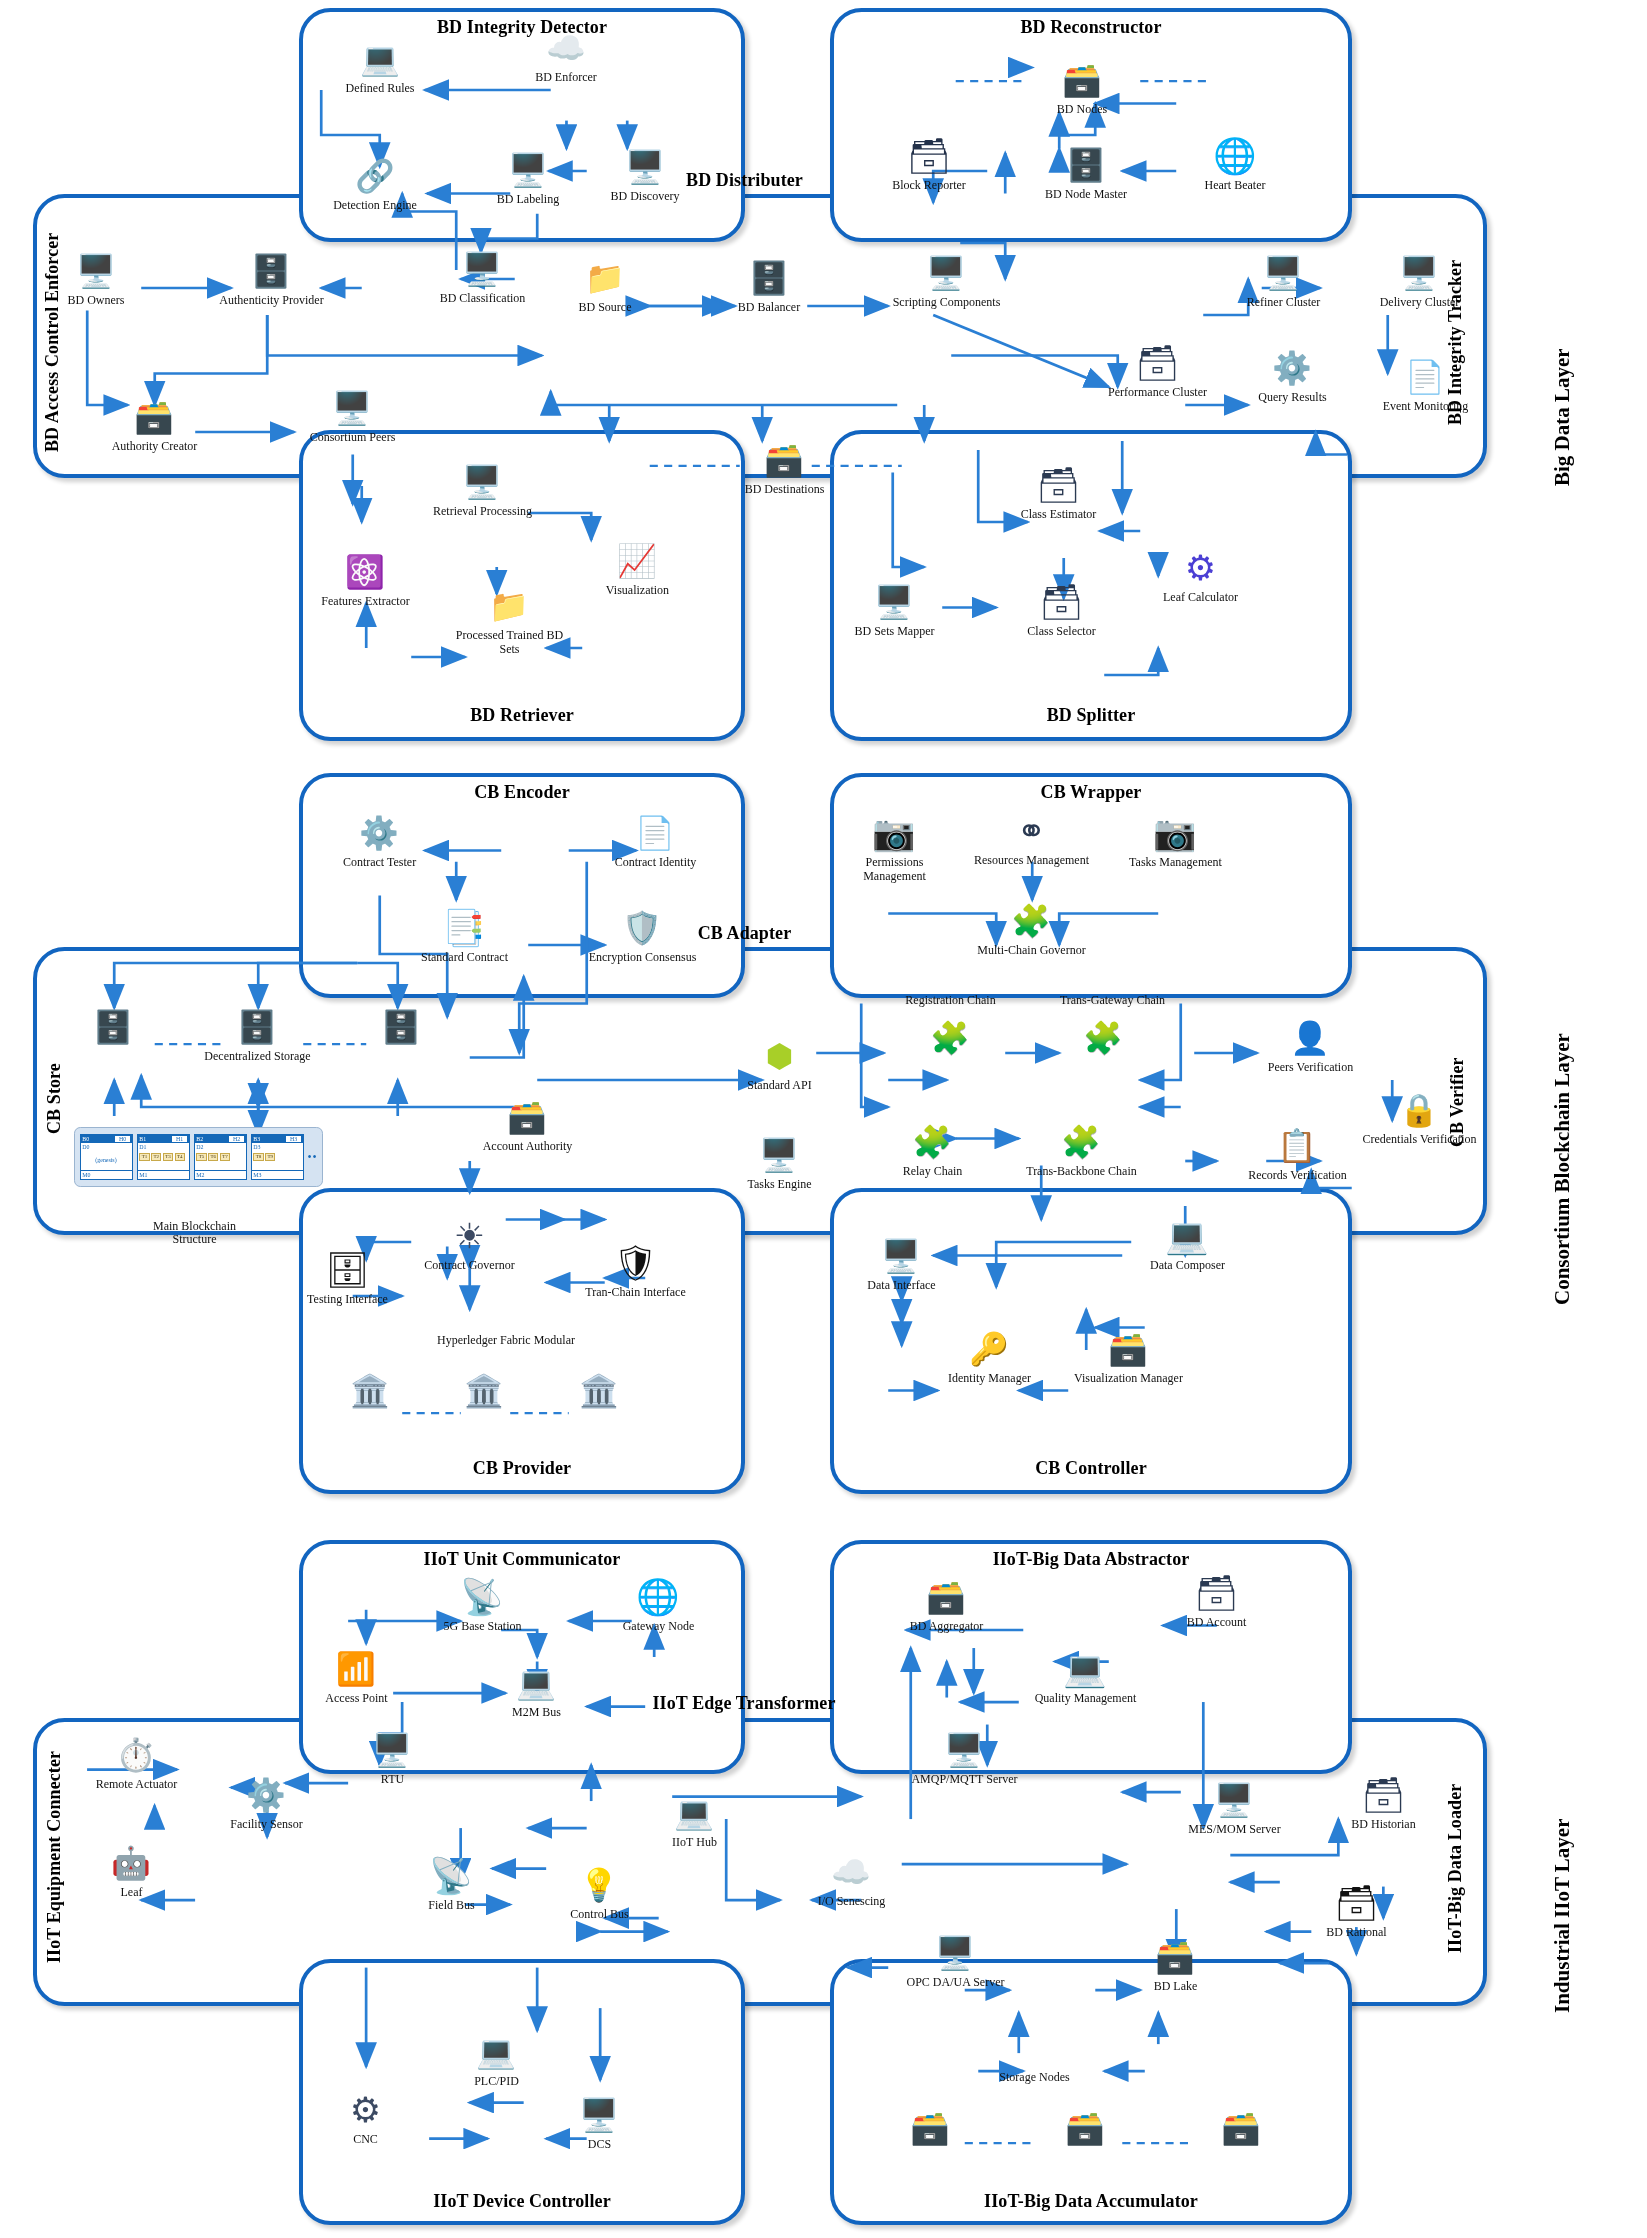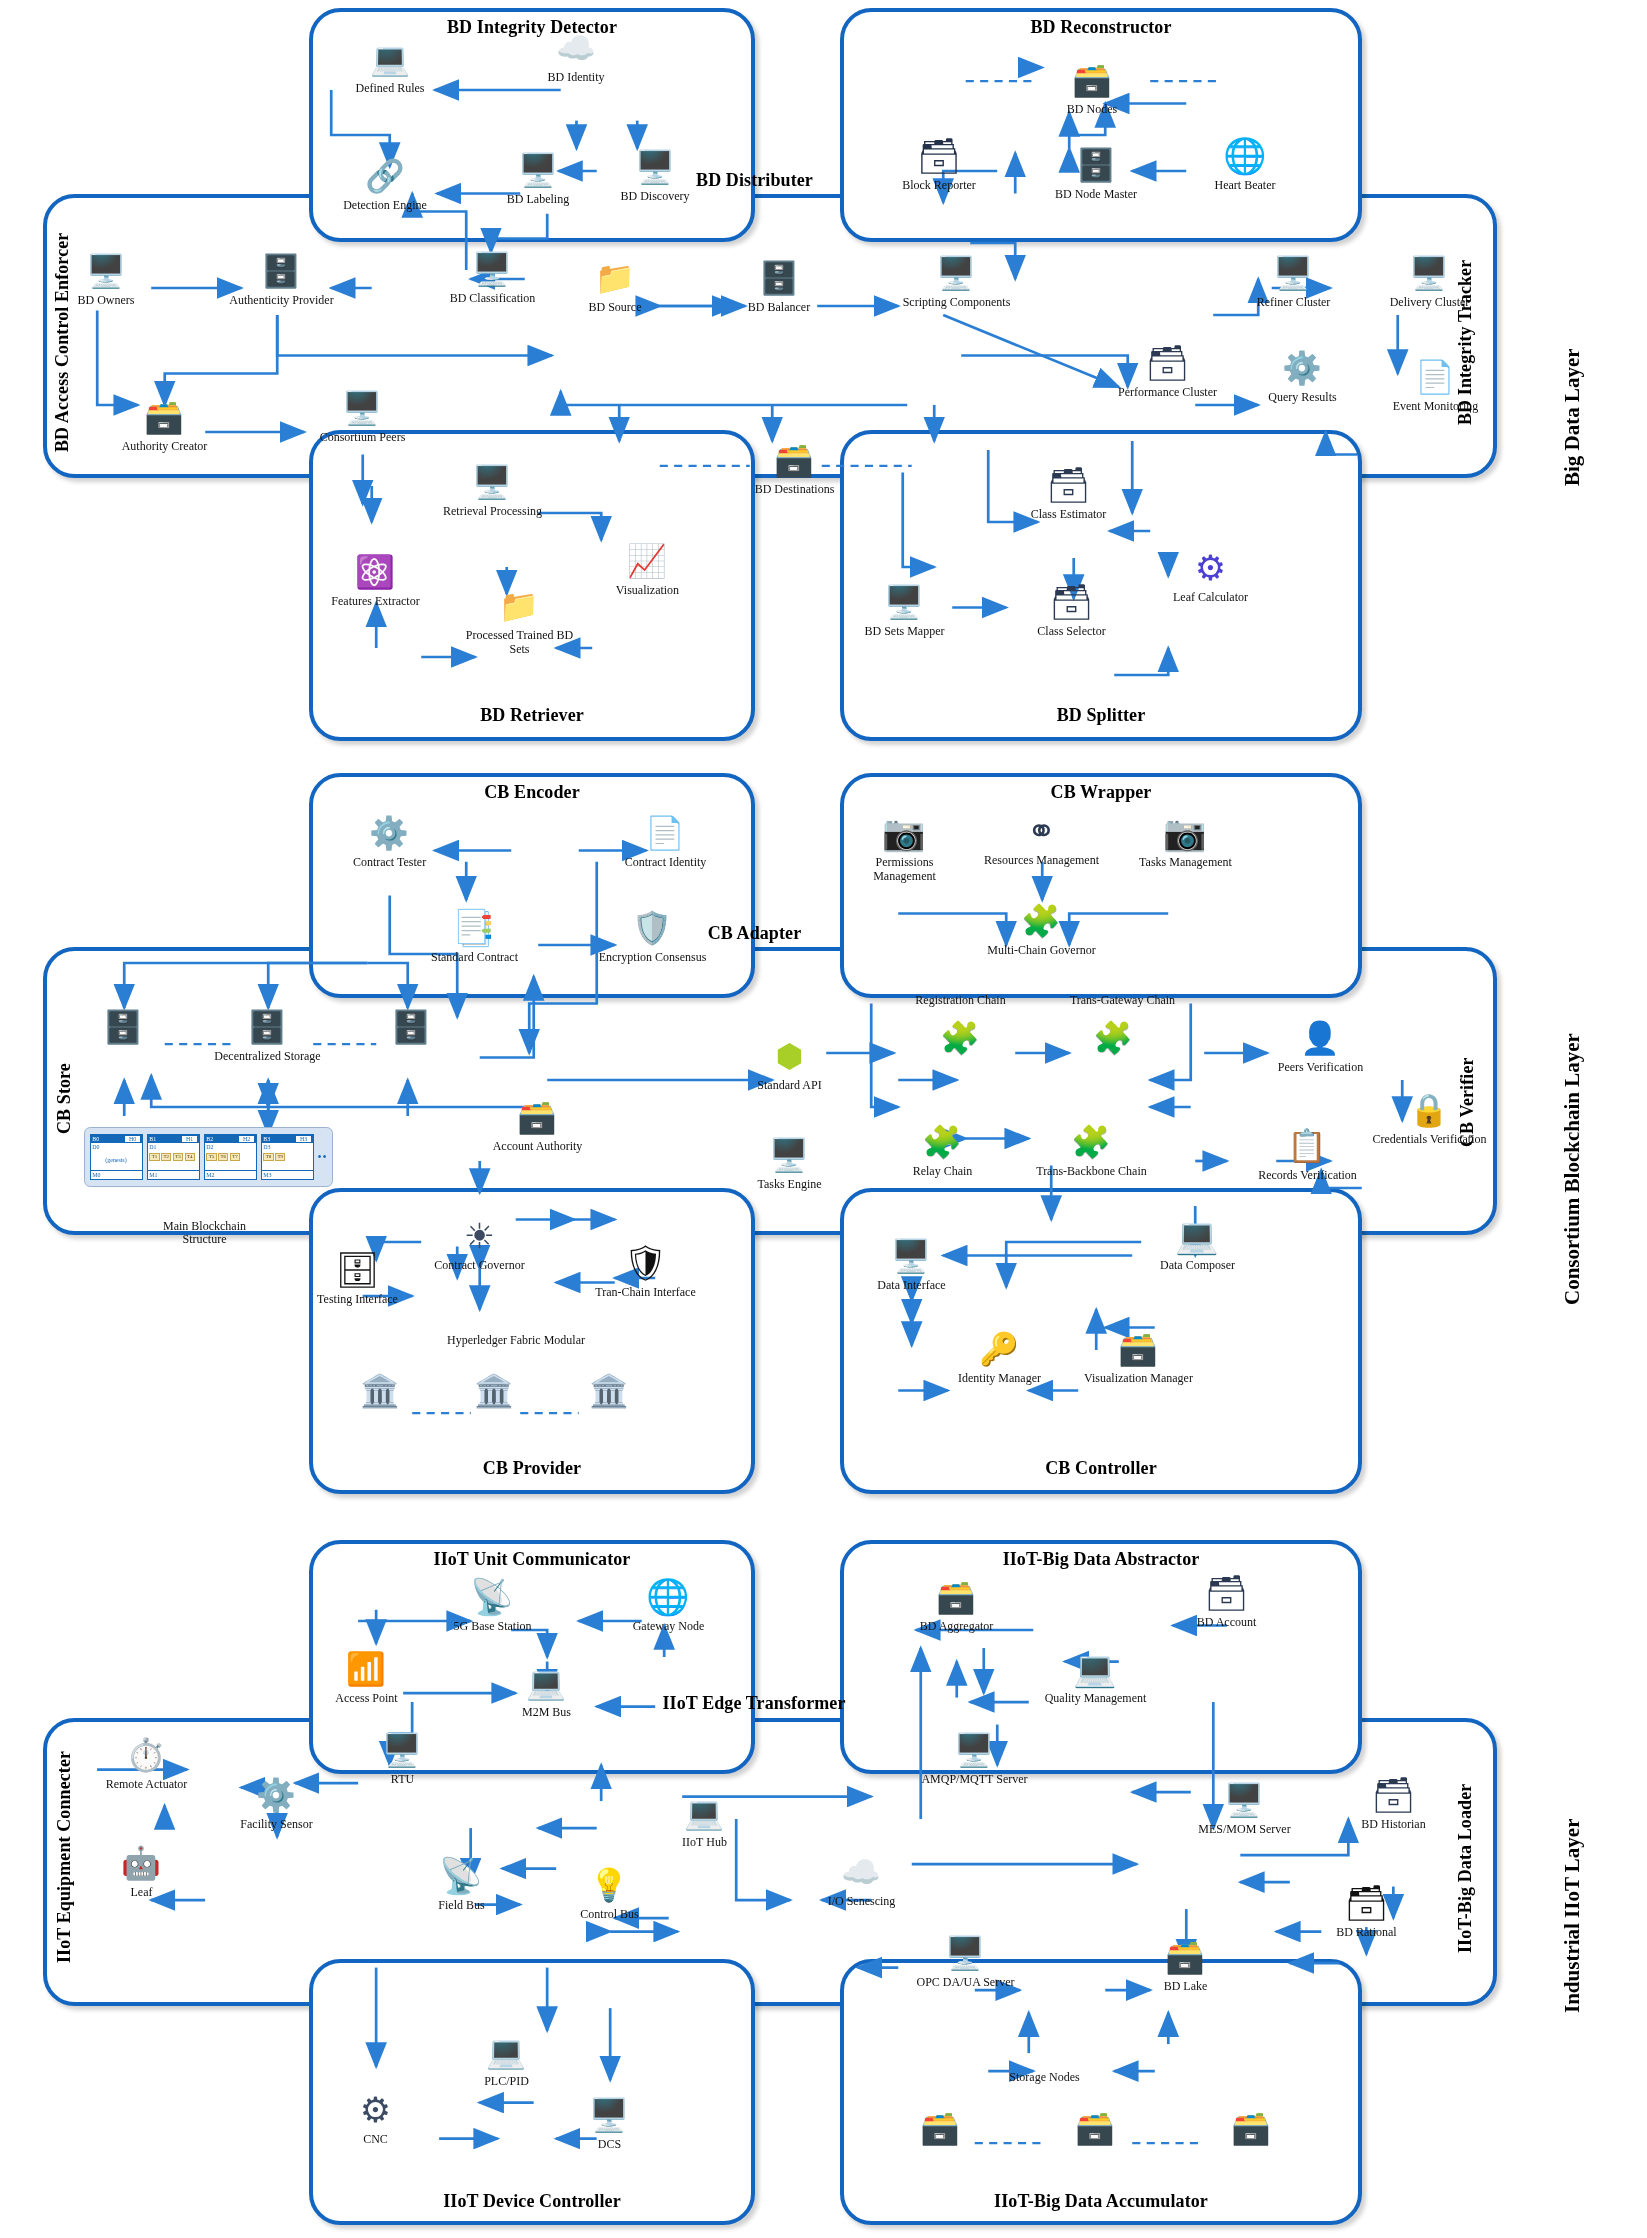--- a/index.html
+++ b/index.html
@@ -2,21 +2,21 @@
 <html style="font-size:7.2px"><head>
 <meta charset="utf-8">
 <style>
   * { box-sizing: border-box; }
   html, body { margin:0; padding:0; background:#ffffff; }
   body {
     width:1647px; height:2239px;
     font-family:"Liberation Serif", "DejaVu Serif", serif;
     color:#000; position:relative; overflow:hidden;
   }
-  .layer { position:absolute; left:16px; width:1338px; }
+  .layer { position:absolute; left:6px; width:1338px; }
   #layer-bd  { top:0;    height:765px; }
   #layer-cb  { top:765px; height:747px; }
   #layer-iot { top:1513px; height:726px; }
 
   
   .panel {
     position:absolute;
     border:4px solid #1265c0;
     border-radius:31.5px;
     background:#fff;
@@ -186,21 +186,21 @@
         <path d="M1790,1035 L1990,1035"></path>
     </g>
   </svg>
 
   <div class="node" style="left:374px; top:38px;">
     <span class="ic" style="color:#f4433b;">💻</span>
     <span class="lb">Defined Rules</span>
     </div>
   <div class="node" style="left:560px; top:27px;">
     <span class="ic" style="color:#8e9aab;">☁️</span>
-    <span class="lb">BD Identity</span>
+    <span class="lb">BD Enforcer</span>
     </div>
   <div class="node" style="left:369px; top:155px;">
     <span class="ic" style="color:#f4756f;">🔗</span>
     <span class="lb">Detection Engine</span>
     </div>
   <div class="node" style="left:522px; top:149px;">
     <span class="ic" style="color:#31b6e0;">🖥️</span>
     <span class="lb">BD Labeling</span>
     </div>
   <div class="node" style="left:639px; top:146px;">

